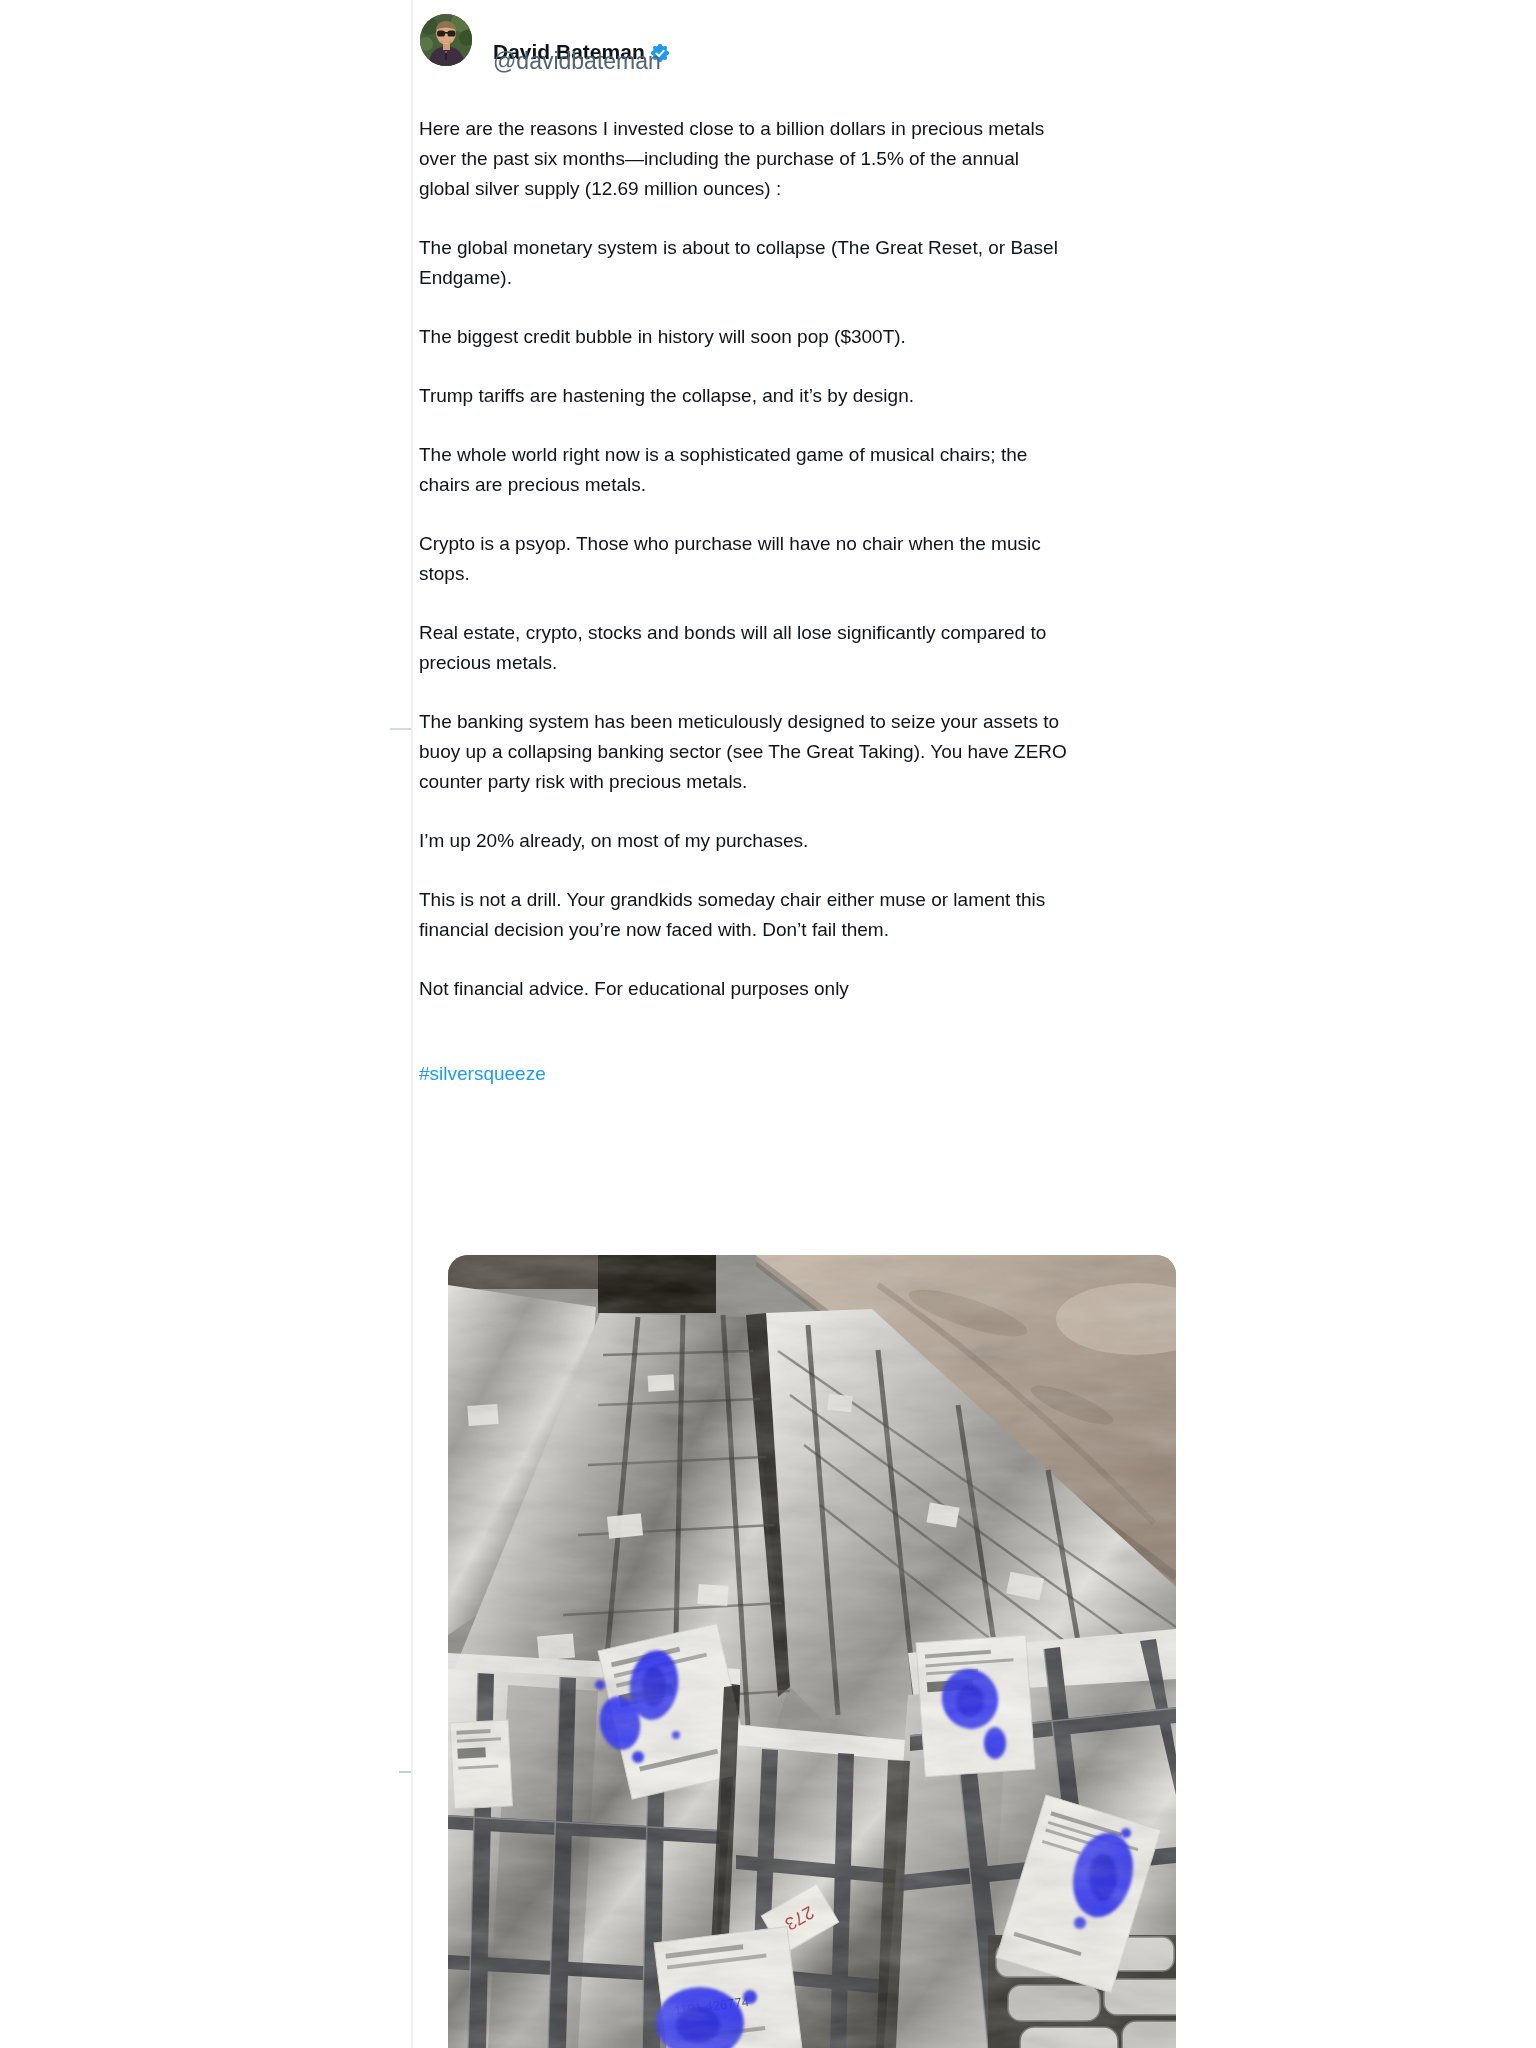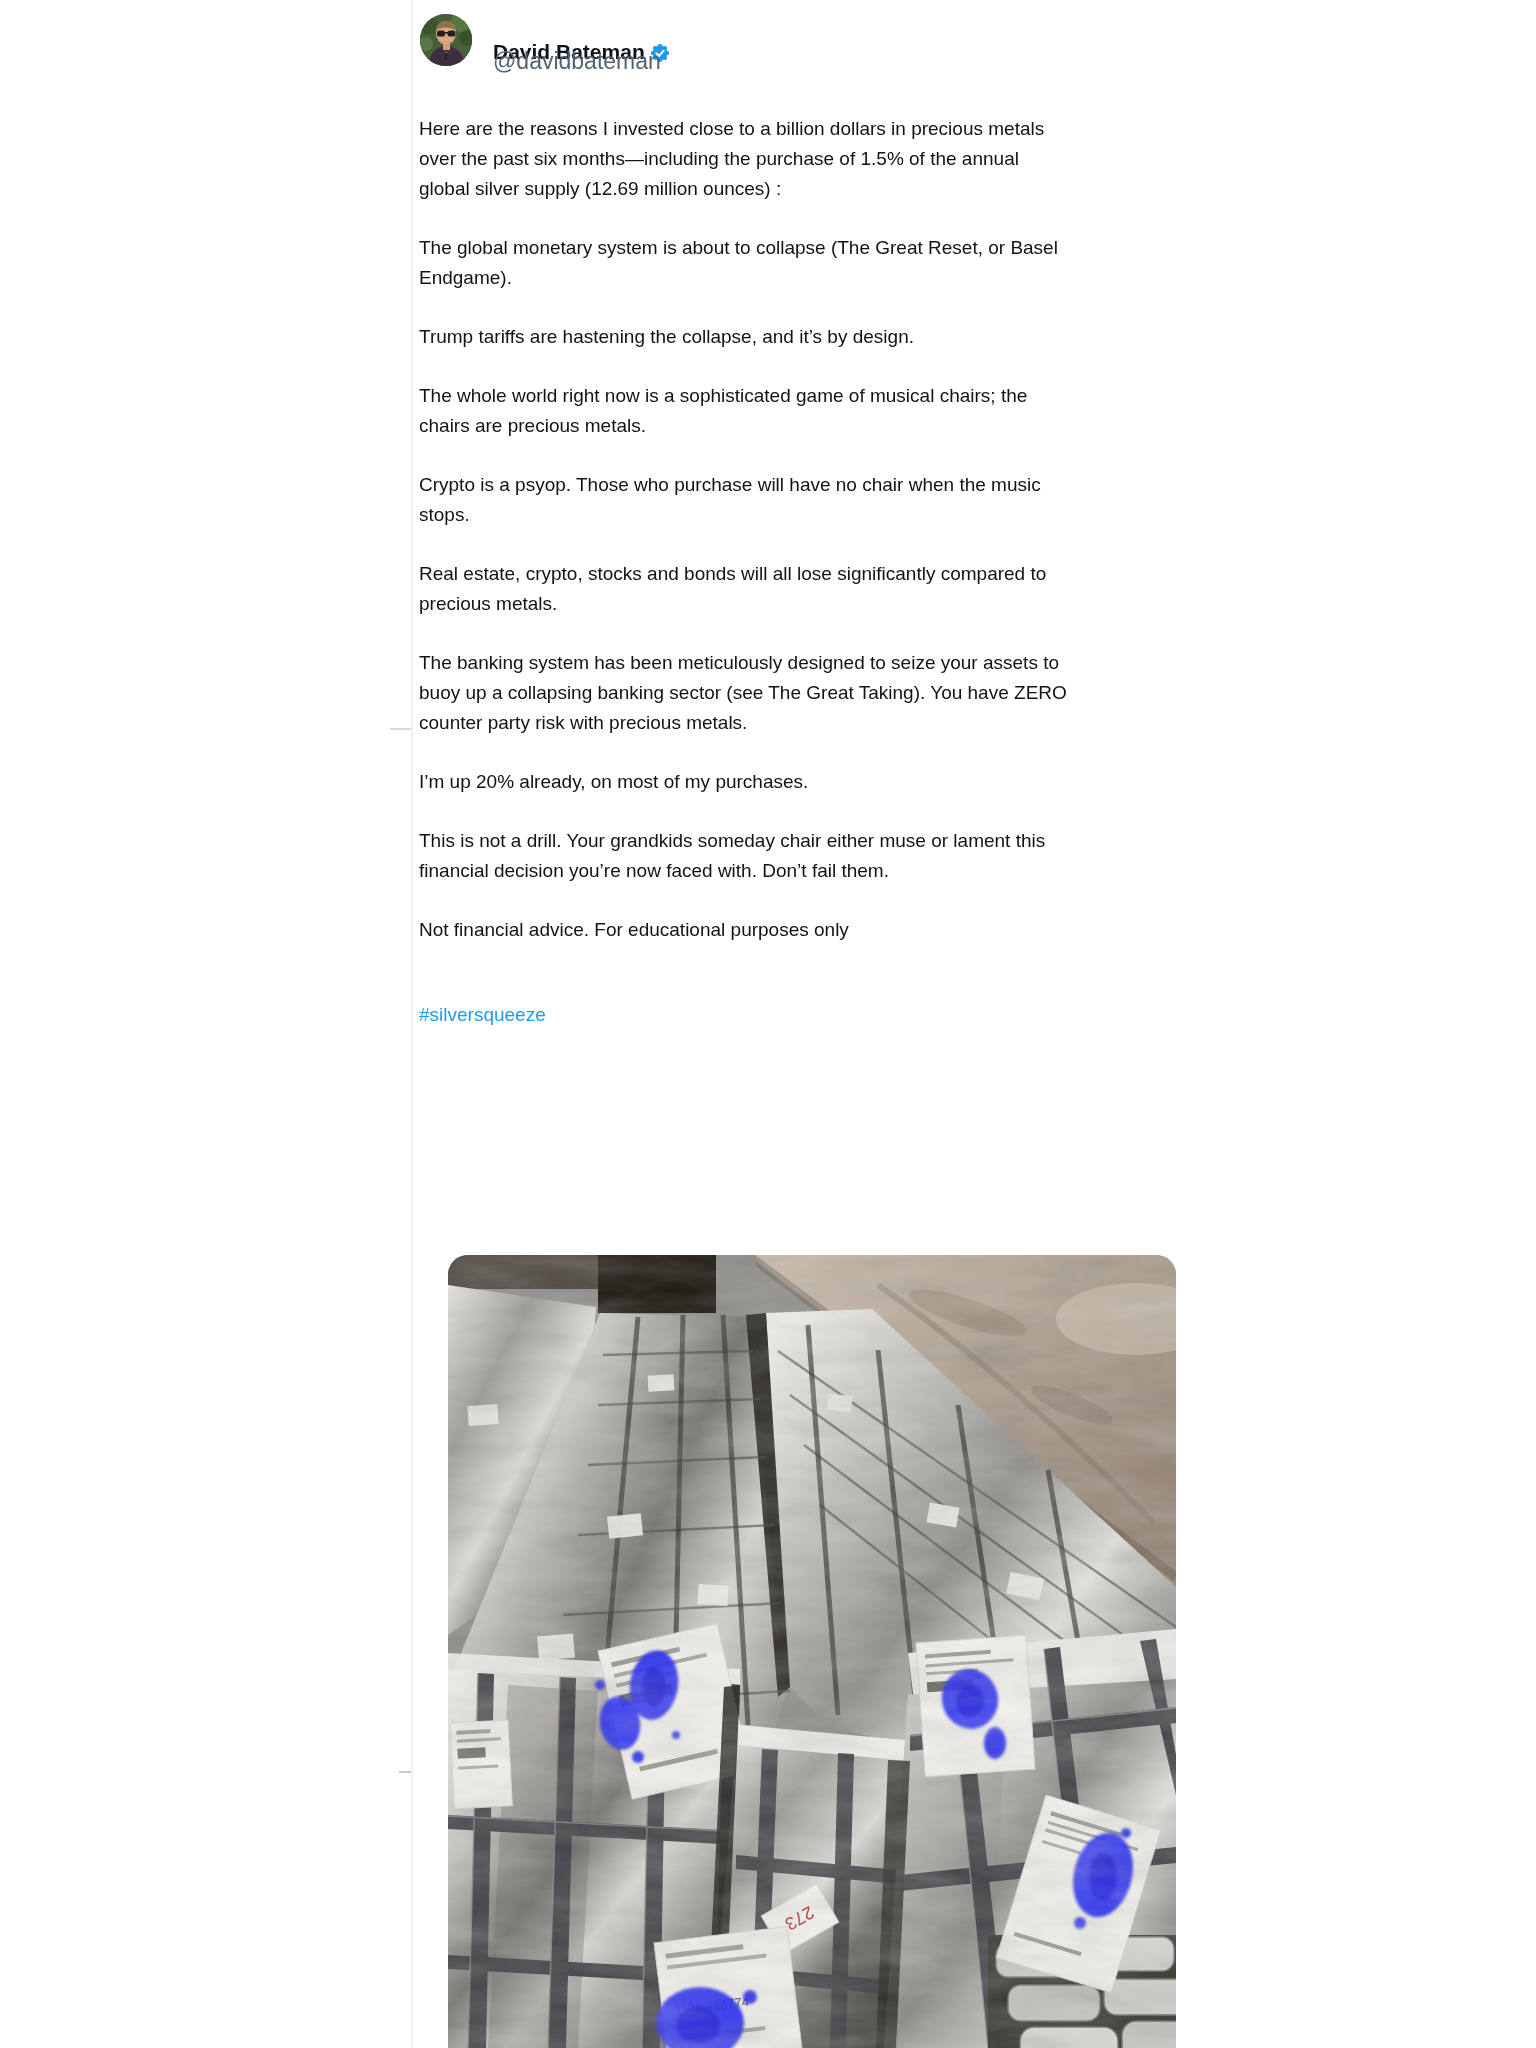--- a/index.html
+++ b/index.html
@@ -89,20 +89,21 @@
   </span>
 </div>
 <div class="handle">@davidbateman</div>
 
 <div class="tweet-text">
   <p>Here are the reasons I invested close to a billion dollars in precious metals
 over the past six months—including the purchase of 1.5% of the annual
 global silver supply (12.69 million ounces) :</p>
   <p>The global monetary system is about to collapse (The Great Reset, or Basel
 Endgame).</p>
+  <p>The biggest credit bubble in history will soon pop ($300T).</p>
   <p>Trump tariffs are hastening the collapse, and it’s by design.</p>
   <p>The whole world right now is a sophisticated game of musical chairs; the
 chairs are precious metals.</p>
   <p>Crypto is a psyop. Those who purchase will have no chair when the music
 stops.</p>
   <p>Real estate, crypto, stocks and bonds will all lose significantly compared to
 precious metals.</p>
   <p>The banking system has been meticulously designed to seize your assets to
 buoy up a collapsing banking sector (see The Great Taking). You have ZERO
 counter party risk with precious metals.</p>

